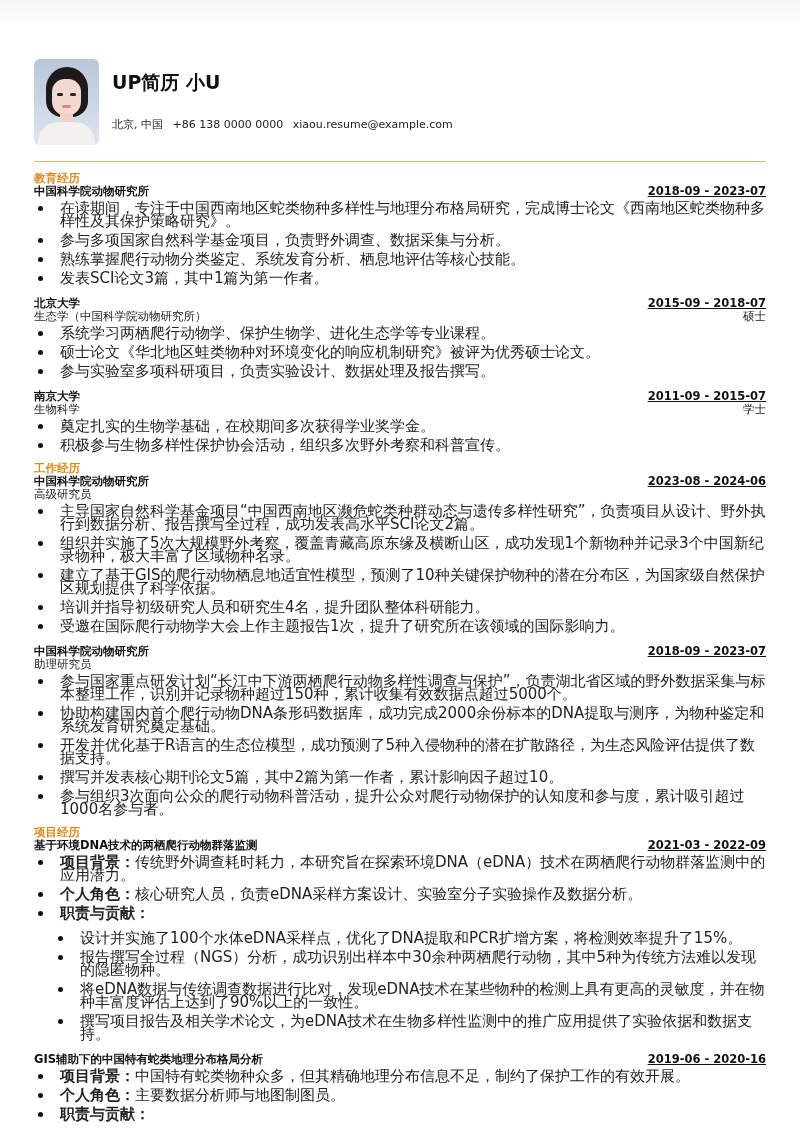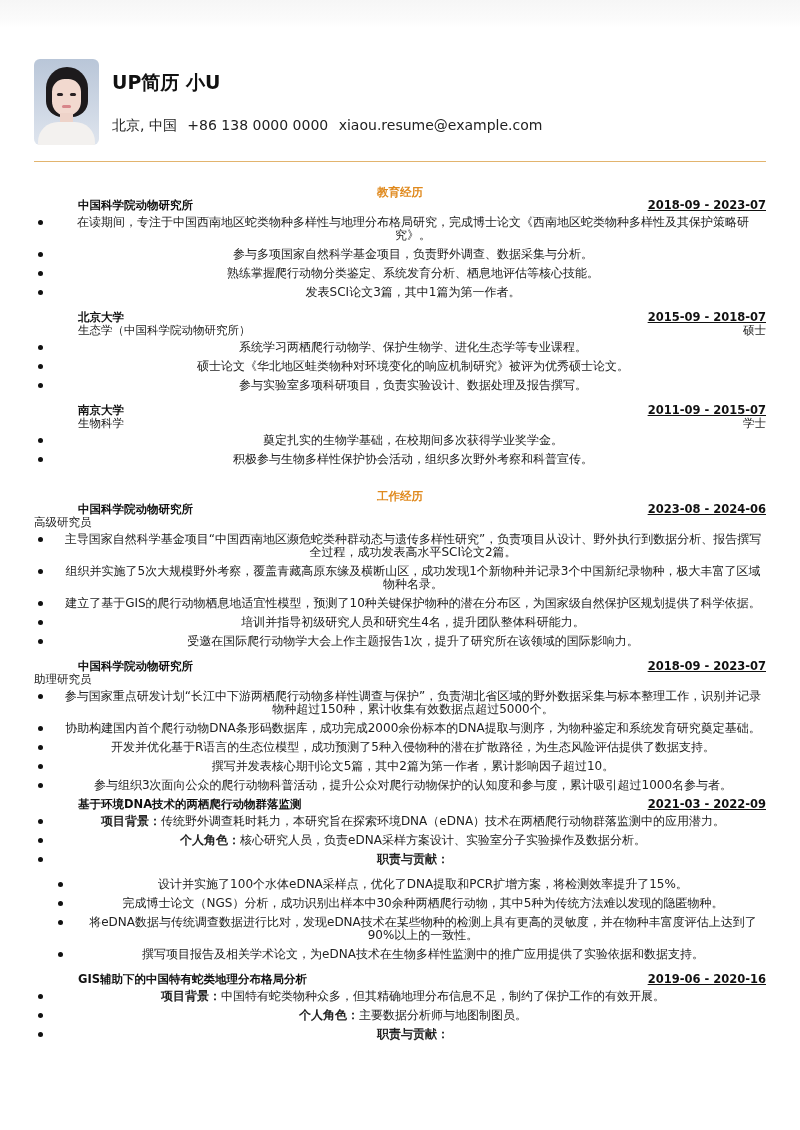--- a/index.html
+++ b/index.html
@@ -12,32 +12,32 @@
   .photo { width: 65px; height: 86px; border-radius: 6px; overflow: hidden; position: relative;
     background: linear-gradient(180deg, #b9c6d8 0%, #cfd8e5 60%, #dfe5ee 100%); flex-shrink: 0; }
   .photo .hair { position: absolute; left: 12px; top: 8px; width: 42px; height: 50px; border-radius: 21px 21px 16px 16px; background: #1d1a1c; }
   .photo .face { position: absolute; left: 18px; top: 20px; width: 29px; height: 37px; border-radius: 14px 14px 16px 16px; background: #f2d9cf; }
   .photo .neck { position: absolute; left: 26px; top: 54px; width: 13px; height: 12px; background: #eed3c9; }
   .photo .coat { position: absolute; left: 4px; top: 63px; width: 57px; height: 30px; border-radius: 20px 20px 0 0; background: #f3f1ef; }
   .photo .eye { position: absolute; top: 34px; width: 6px; height: 3px; border-radius: 3px; background: #2a2224; }
   .photo .lip { position: absolute; left: 28px; top: 46px; width: 9px; height: 3px; border-radius: 3px; background: #d8868a; }
   .idblock { margin-left: 13px; }
   .name { font-size: 19px; font-weight: 600; line-height: 24px; color: #111; margin-top: -2px; }
-  .contact { font-size: 14px; line-height: 14px; color: #222; margin-top: 24px; white-space: nowrap; }
+  .contact { font-size: 11px; line-height: 14px; color: #222; margin-top: 24px; white-space: nowrap; }
   .contact span { margin-right: 6px; }
   .divider { height: 1px; background: #e2b46e; margin-top: 16px; width: 732px; }
-  .section-title { color: #e08a1e; font-size: 11.5px; font-weight: 600; line-height: 13px; margin-top: 24px; text-align: center; }
+  .section-title { color: #e08a1e; font-size: 11.5px; font-weight: 600; line-height: 13px; margin-top: 10px; }
   .entry { margin-bottom: 12px; }
-  .row { display: flex; justify-content: space-between; align-items: flex-start; margin-left: 44px; }
+  .row { display: flex; justify-content: space-between; align-items: flex-start; }
   .org { font-size: 11.5px; font-weight: 700; line-height: 13px; }
   .date { font-size: 11.5px; font-weight: 700; line-height: 13px; text-decoration: underline; }
   .sub { font-size: 11.5px; line-height: 13px; color: #222; }
   .degree { font-size: 11.5px; line-height: 13px; color: #222; text-align: right; }
   ul.bullets { list-style: none; margin-top: 4px; }
-  ul.bullets li { position: relative; padding-left: 26px; font-size: 12px; line-height: 13px; color: #222; margin-bottom: 6px; text-align: center; }
+  ul.bullets li { position: relative; padding-left: 26px; font-size: 15px; line-height: 13px; color: #222; margin-bottom: 6px; }
   ul.bullets li::before { content: ""; position: absolute; left: 4px; top: 4px; width: 5px; height: 5px; border-radius: 50%; background: #111; }
   ul.sub-bullets { list-style: none; margin-top: 12px; }
   ul.sub-bullets li { padding-left: 20px; margin-bottom: 6px; }
   ul.sub-bullets li::before { left: -2px; }
   .kw { font-weight: 700; }
 </style>
 </head>
 <body>
 
 <div class="topbar"></div>
@@ -137,33 +137,34 @@
     <div class="sub">助理研究员</div>
     <ul class="bullets">
       <li>参与国家重点研发计划“长江中下游两栖爬行动物多样性调查与保护”，负责湖北省区域的野外数据采集与标本整理工作，识别并记录物种超过150种，累计收集有效数据点超过5000个。</li>
       <li>协助构建国内首个爬行动物DNA条形码数据库，成功完成2000余份标本的DNA提取与测序，为物种鉴定和系统发育研究奠定基础。</li>
       <li>开发并优化基于R语言的生态位模型，成功预测了5种入侵物种的潜在扩散路径，为生态风险评估提供了数据支持。</li>
       <li>撰写并发表核心期刊论文5篇，其中2篇为第一作者，累计影响因子超过10。</li>
       <li>参与组织3次面向公众的爬行动物科普活动，提升公众对爬行动物保护的认知度和参与度，累计吸引超过1000名参与者。</li>
     </ul>
   </div>
 
+  <div class="section-title">项目经历</div>
 
   <div class="entry">
     <div class="row">
       <div class="org">基于环境DNA技术的两栖爬行动物群落监测</div>
       <div class="date">2021-03 - 2022-09</div>
     </div>
     <ul class="bullets">
       <li><span class="kw">项目背景：</span><span>传统野外调查耗时耗力，本研究旨在探索环境DNA（eDNA）技术在两栖爬行动物群落监测中的应用潜力。</span></li>
       <li><span class="kw">个人角色：</span><span>核心研究人员，负责eDNA采样方案设计、实验室分子实验操作及数据分析。</span></li>
       <li><span class="kw">职责与贡献：</span>
         <ul class="bullets sub-bullets">
           <li>设计并实施了100个水体eDNA采样点，优化了DNA提取和PCR扩增方案，将检测效率提升了15%。</li>
-          <li>完成博士论文（NGS）分析，成功识别出样本中30余种两栖爬行动物，其中5种为传统方法难以发现的隐匿物种。</li>
+          <li>报告撰写全过程（NGS）分析，成功识别出样本中30余种两栖爬行动物，其中5种为传统方法难以发现的隐匿物种。</li>
           <li>将eDNA数据与传统调查数据进行比对，发现eDNA技术在某些物种的检测上具有更高的灵敏度，并在物种丰富度评估上达到了90%以上的一致性。</li>
           <li>撰写项目报告及相关学术论文，为eDNA技术在生物多样性监测中的推广应用提供了实验依据和数据支持。</li>
         </ul>
       </li>
     </ul>
   </div>
 
   <div class="entry">
     <div class="row">
       <div class="org">GIS辅助下的中国特有蛇类地理分布格局分析</div>

